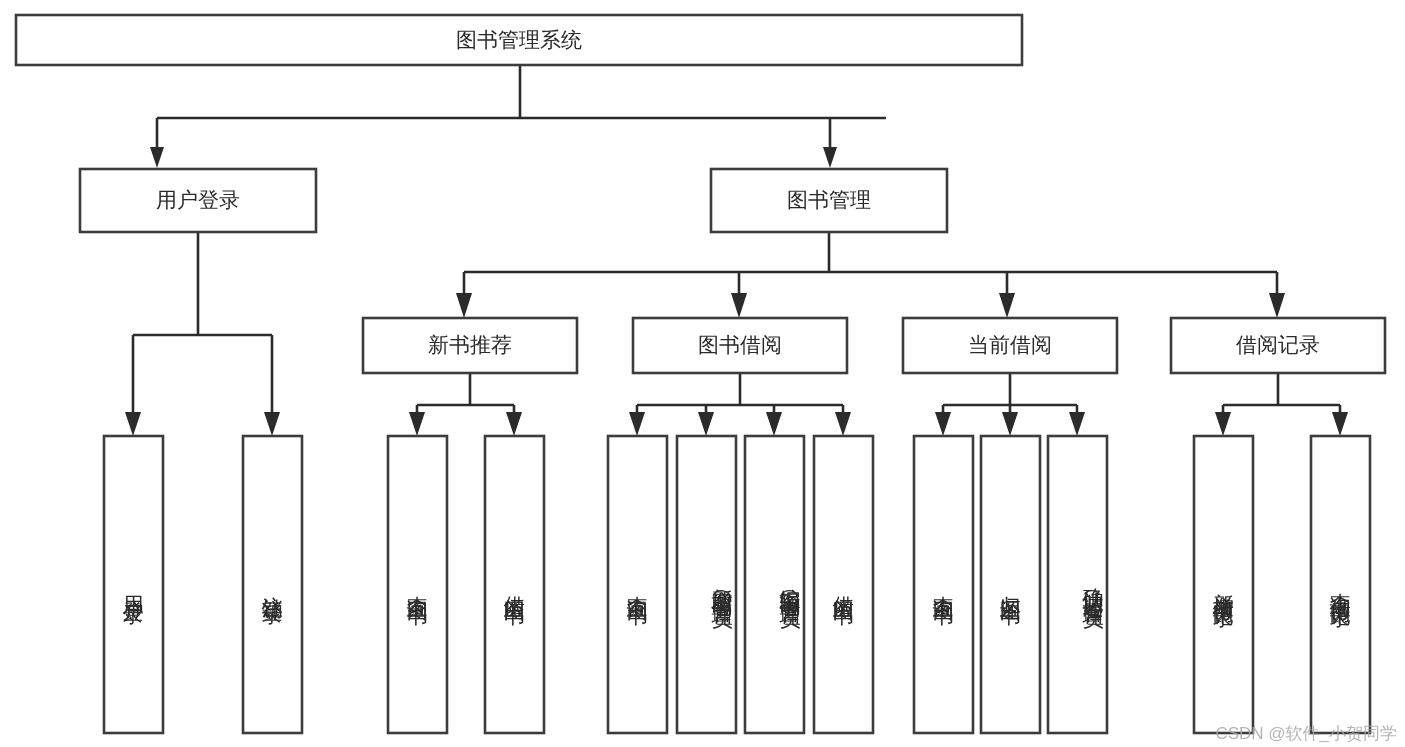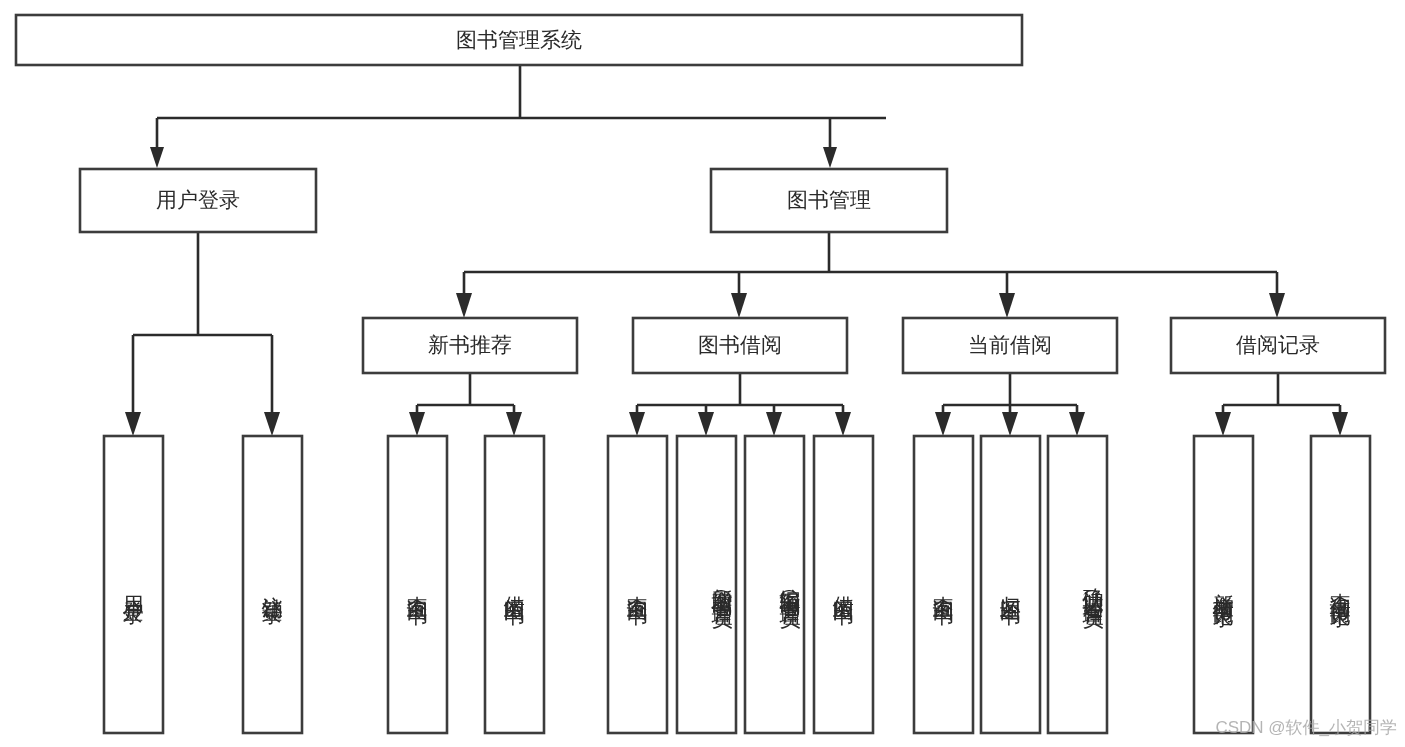--- a/index.html
+++ b/index.html
@@ -60,21 +60,21 @@
     font-size: 21px;
     line-height: 1.32;
     letter-spacing: 3px;
     color: #2a2a2a;
     pointer-events: none;
     text-align: center;
   }
   .watermark {
     position: absolute;
     right: 8px;
-    bottom: 8px;
+    bottom: 2px;
     font-family: "Liberation Sans", "DejaVu Sans", sans-serif;
     font-size: 17px;
     color: #a8a8a8;
     opacity: 0.85;
     white-space: nowrap;
   }
 </style>
 </head>
 <body>
 

